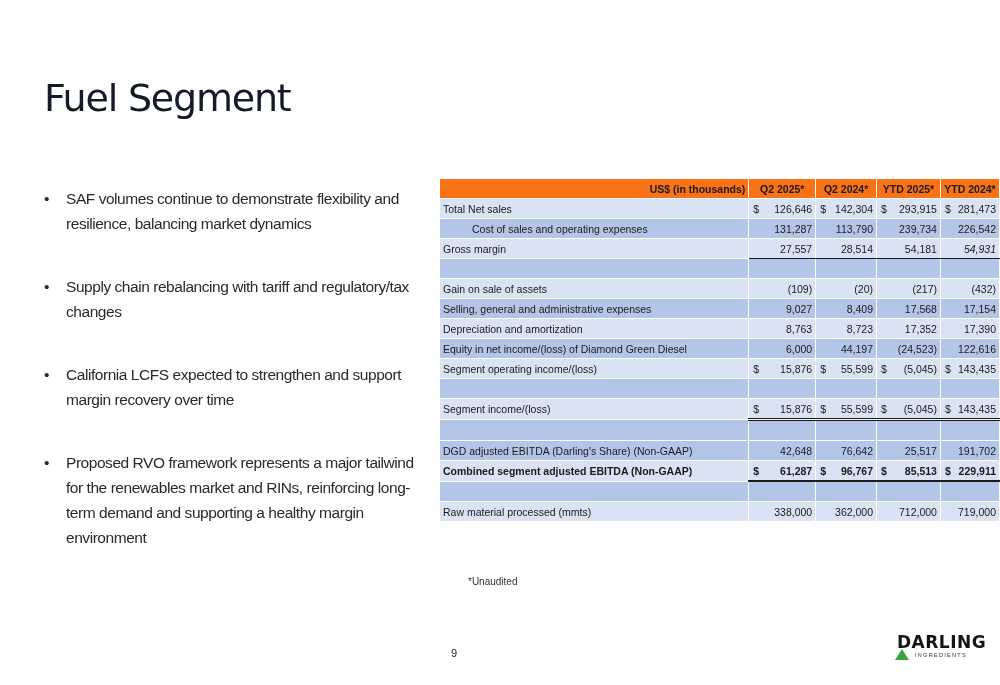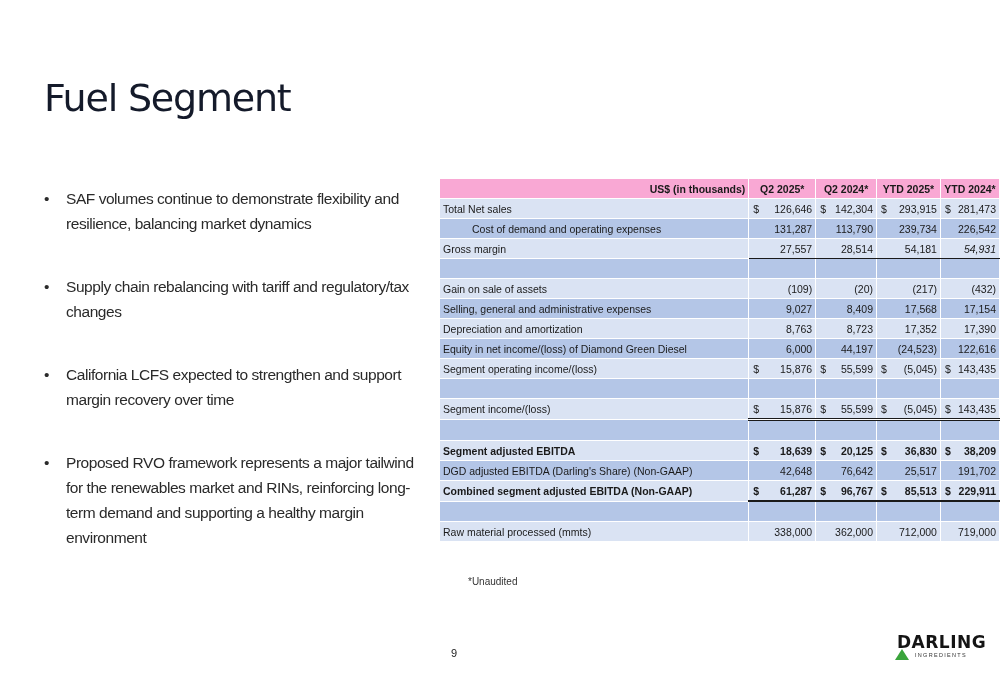--- a/index.html
+++ b/index.html
@@ -6,21 +6,21 @@
     body { width:1000px; height:685px; position:relative; overflow:hidden;
            font-family:"Liberation Sans", sans-serif; color:#1a1a1a; }
     .title { position:absolute; left:44px; top:76px; font-size:38px; letter-spacing:-1.2px;
              color:#141a2a; font-family:"DejaVu Sans", sans-serif; font-weight:normal; }
     .bullets { position:absolute; left:44px; top:186px; width:380px; margin:0; padding:0; list-style:none; }
     .bullets li { position:relative; padding-left:22px; font-size:15.5px; line-height:25px; letter-spacing:-0.45px;
                   color:#2a2a2a; margin-bottom:38px; }
     .bullets li .dot { position:absolute; left:0; top:0; }
     table.fin { position:absolute; left:440px; top:179px; border-collapse:collapse; font-size:10.5px; color:#1a1a1a; }
     table.fin td { height:19px; padding:0 3px; border-right:1.5px solid #ffffff; border-bottom:1px solid #ffffff; white-space:nowrap; }
-    table.fin tr.hdr td { background:#f9a8d4; font-weight:bold; text-align:center; font-size:10.5px; }
+    table.fin tr.hdr td { background:#f97316; font-weight:bold; text-align:center; font-size:10.5px; }
     table.fin tr.hdr td.lbl { text-align:right; }
     table.fin tr.l td { background:#dae3f3; }
     table.fin tr.d td { background:#b4c6e7; }
     table.fin td.lbl { width:274px; }
     table.fin td.lbl.indent { padding-left:32px; }
     table.fin td.num { width:54px; text-align:right; position:relative; }
     table.fin td.num .cur { position:absolute; left:4px; }
     table.fin td.c0 { width:60px; }
     table.fin td.c1 { width:54px; }
     table.fin td.c2 { width:57px; }
@@ -60,21 +60,21 @@
       <td class="c3">YTD 2024*</td>
     </tr>
   <tr class="l ">
         <td class="lbl">Total Net sales</td>
         <td class="num c0"><span class="cur">$</span><span>126,646</span></td>
         <td class="num c1"><span class="cur">$</span><span>142,304</span></td>
         <td class="num c2"><span class="cur">$</span><span>293,915</span></td>
         <td class="num c3"><span class="cur">$</span><span>281,473</span></td>
       </tr>
       <tr class="d bottom-rule">
-        <td class="lbl indent">Cost of demand and operating expenses</td>
+        <td class="lbl indent">Cost of sales and operating expenses</td>
         <td class="num c0"><span>131,287</span></td>
         <td class="num c1"><span>113,790</span></td>
         <td class="num c2"><span>239,734</span></td>
         <td class="num c3"><span>226,542</span></td>
       </tr>
       <tr class="l ">
         <td class="lbl">Gross margin</td>
         <td class="num c0" style="border-top: 1.5px solid rgb(26, 26, 26); border-bottom: 1.5px solid rgb(26, 26, 26);"><span>27,557</span></td>
         <td class="num c1" style="border-top: 1.5px solid rgb(26, 26, 26); border-bottom: 1.5px solid rgb(26, 26, 26);"><span>28,514</span></td>
         <td class="num c2" style="border-top: 1.5px solid rgb(26, 26, 26); border-bottom: 1.5px solid rgb(26, 26, 26);"><span>54,181</span></td>
@@ -136,27 +136,20 @@
         <td class="num c2"><span class="cur">$</span><span>(5,045)</span></td>
         <td class="num c3"><span class="cur">$</span><span>143,435</span></td>
       </tr>
       <tr class="d ">
         <td class="lbl"></td>
         <td class="num c0"><span></span></td>
         <td class="num c1"><span></span></td>
         <td class="num c2"><span></span></td>
         <td class="num c3"><span></span></td>
       </tr>
-      <tr class="l bold">
-        <td class="lbl">Segment adjusted EBITDA</td>
-        <td class="num c0"><span class="cur">$</span><span>18,639</span></td>
-        <td class="num c1"><span class="cur">$</span><span>20,125</span></td>
-        <td class="num c2"><span class="cur">$</span><span>36,830</span></td>
-        <td class="num c3"><span class="cur">$</span><span>38,209</span></td>
-      </tr>
       <tr class="d ">
         <td class="lbl">DGD adjusted EBITDA (Darling's Share) (Non-GAAP)</td>
         <td class="num c0"><span>42,648</span></td>
         <td class="num c1"><span>76,642</span></td>
         <td class="num c2"><span>25,517</span></td>
         <td class="num c3"><span>191,702</span></td>
       </tr>
       <tr class="l bold top-rule bottom-thick">
         <td class="lbl">Combined segment adjusted EBITDA (Non-GAAP)</td>
         <td class="num c0"><span class="cur">$</span><span>61,287</span></td>

